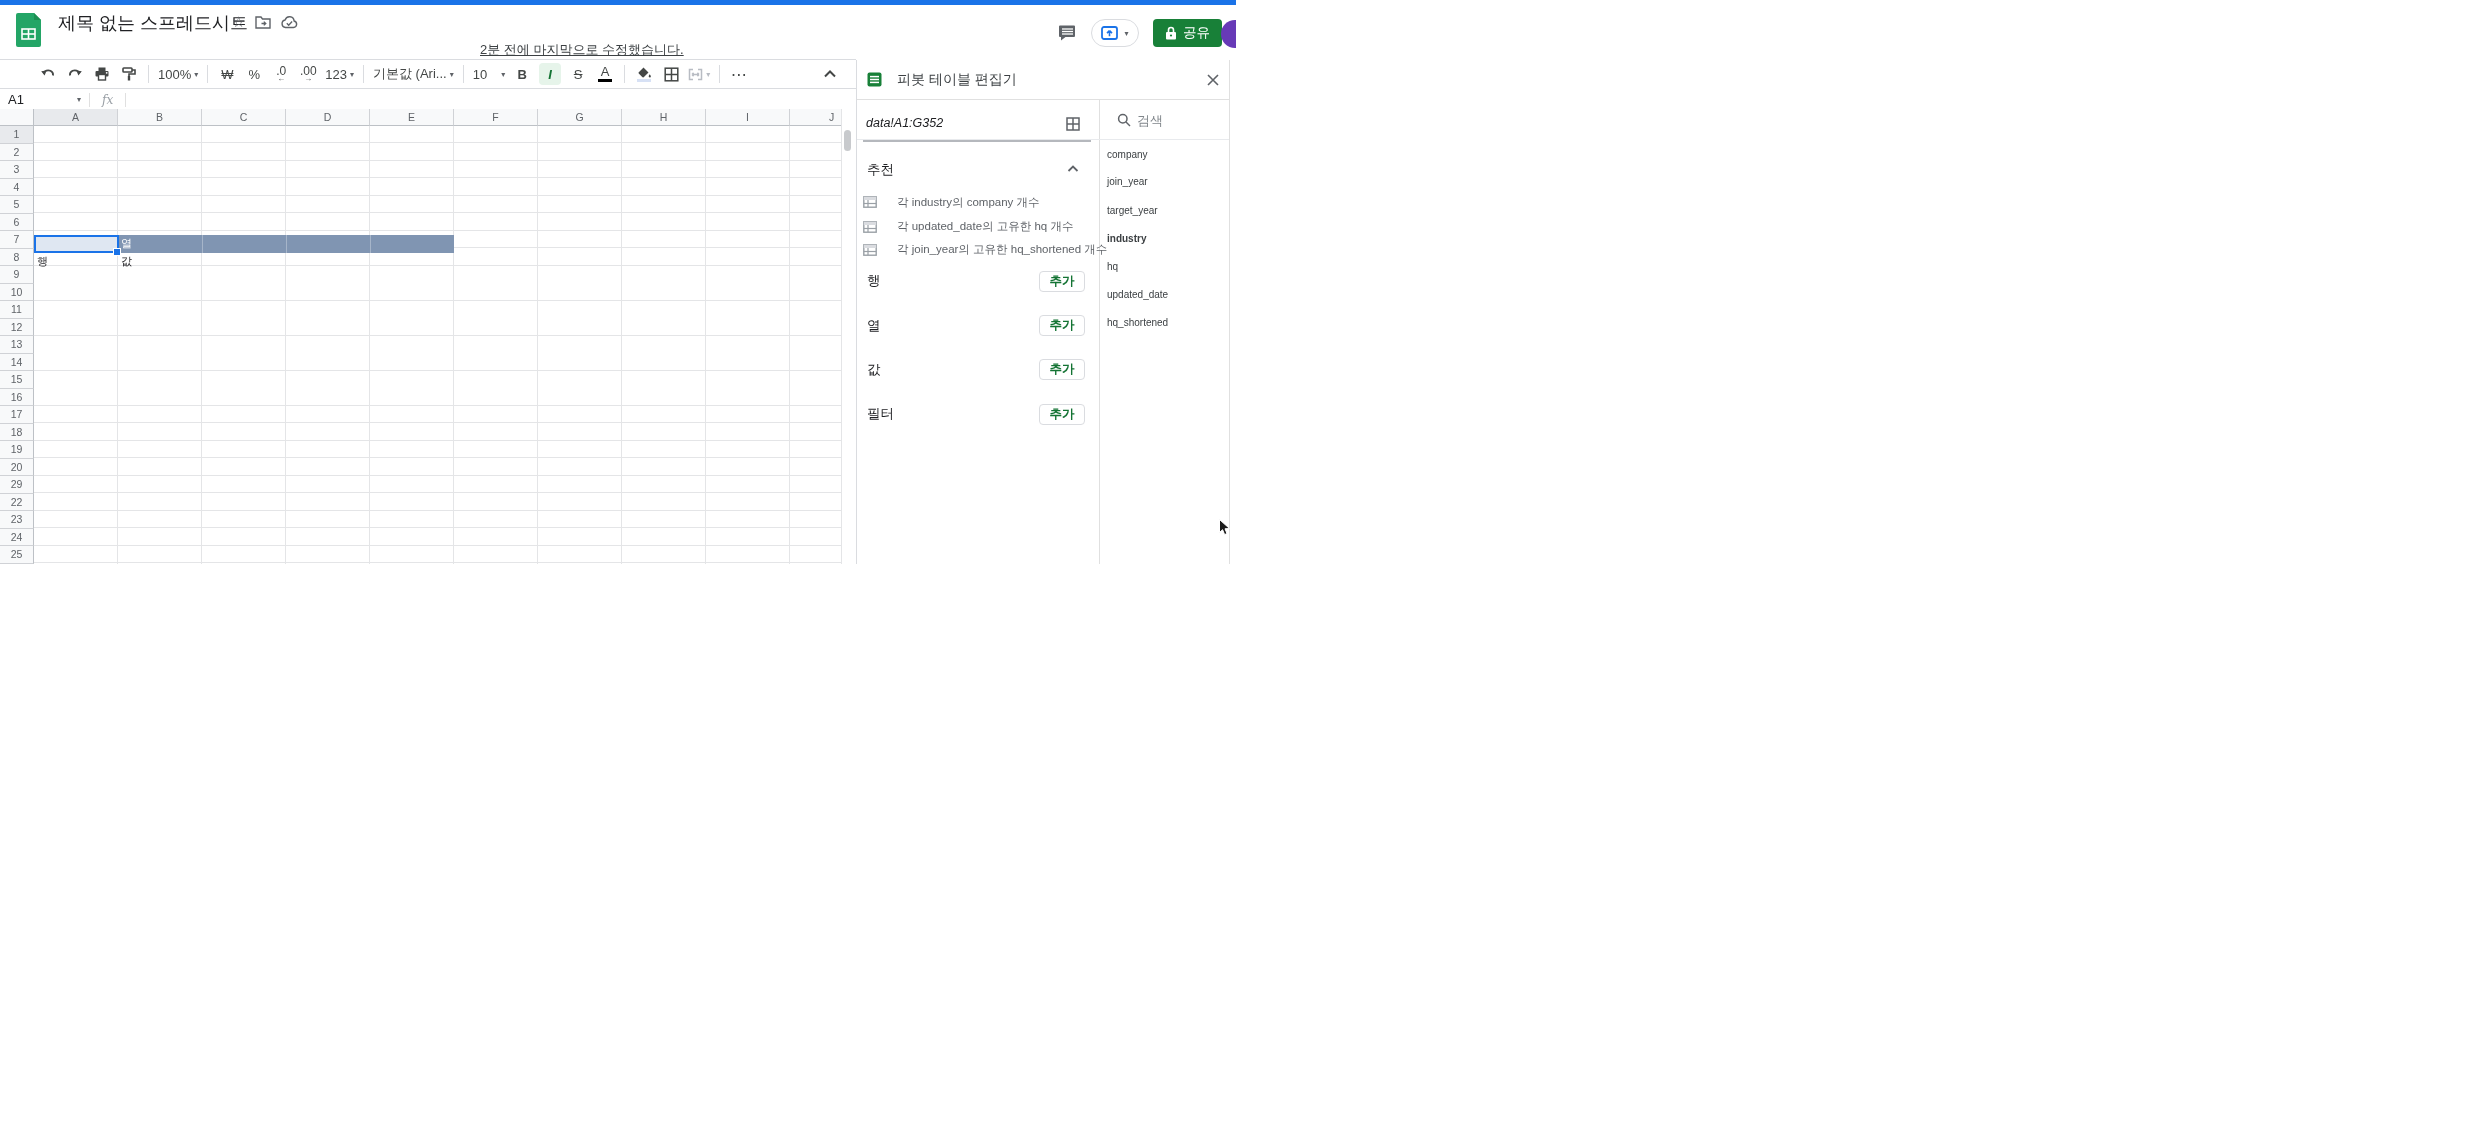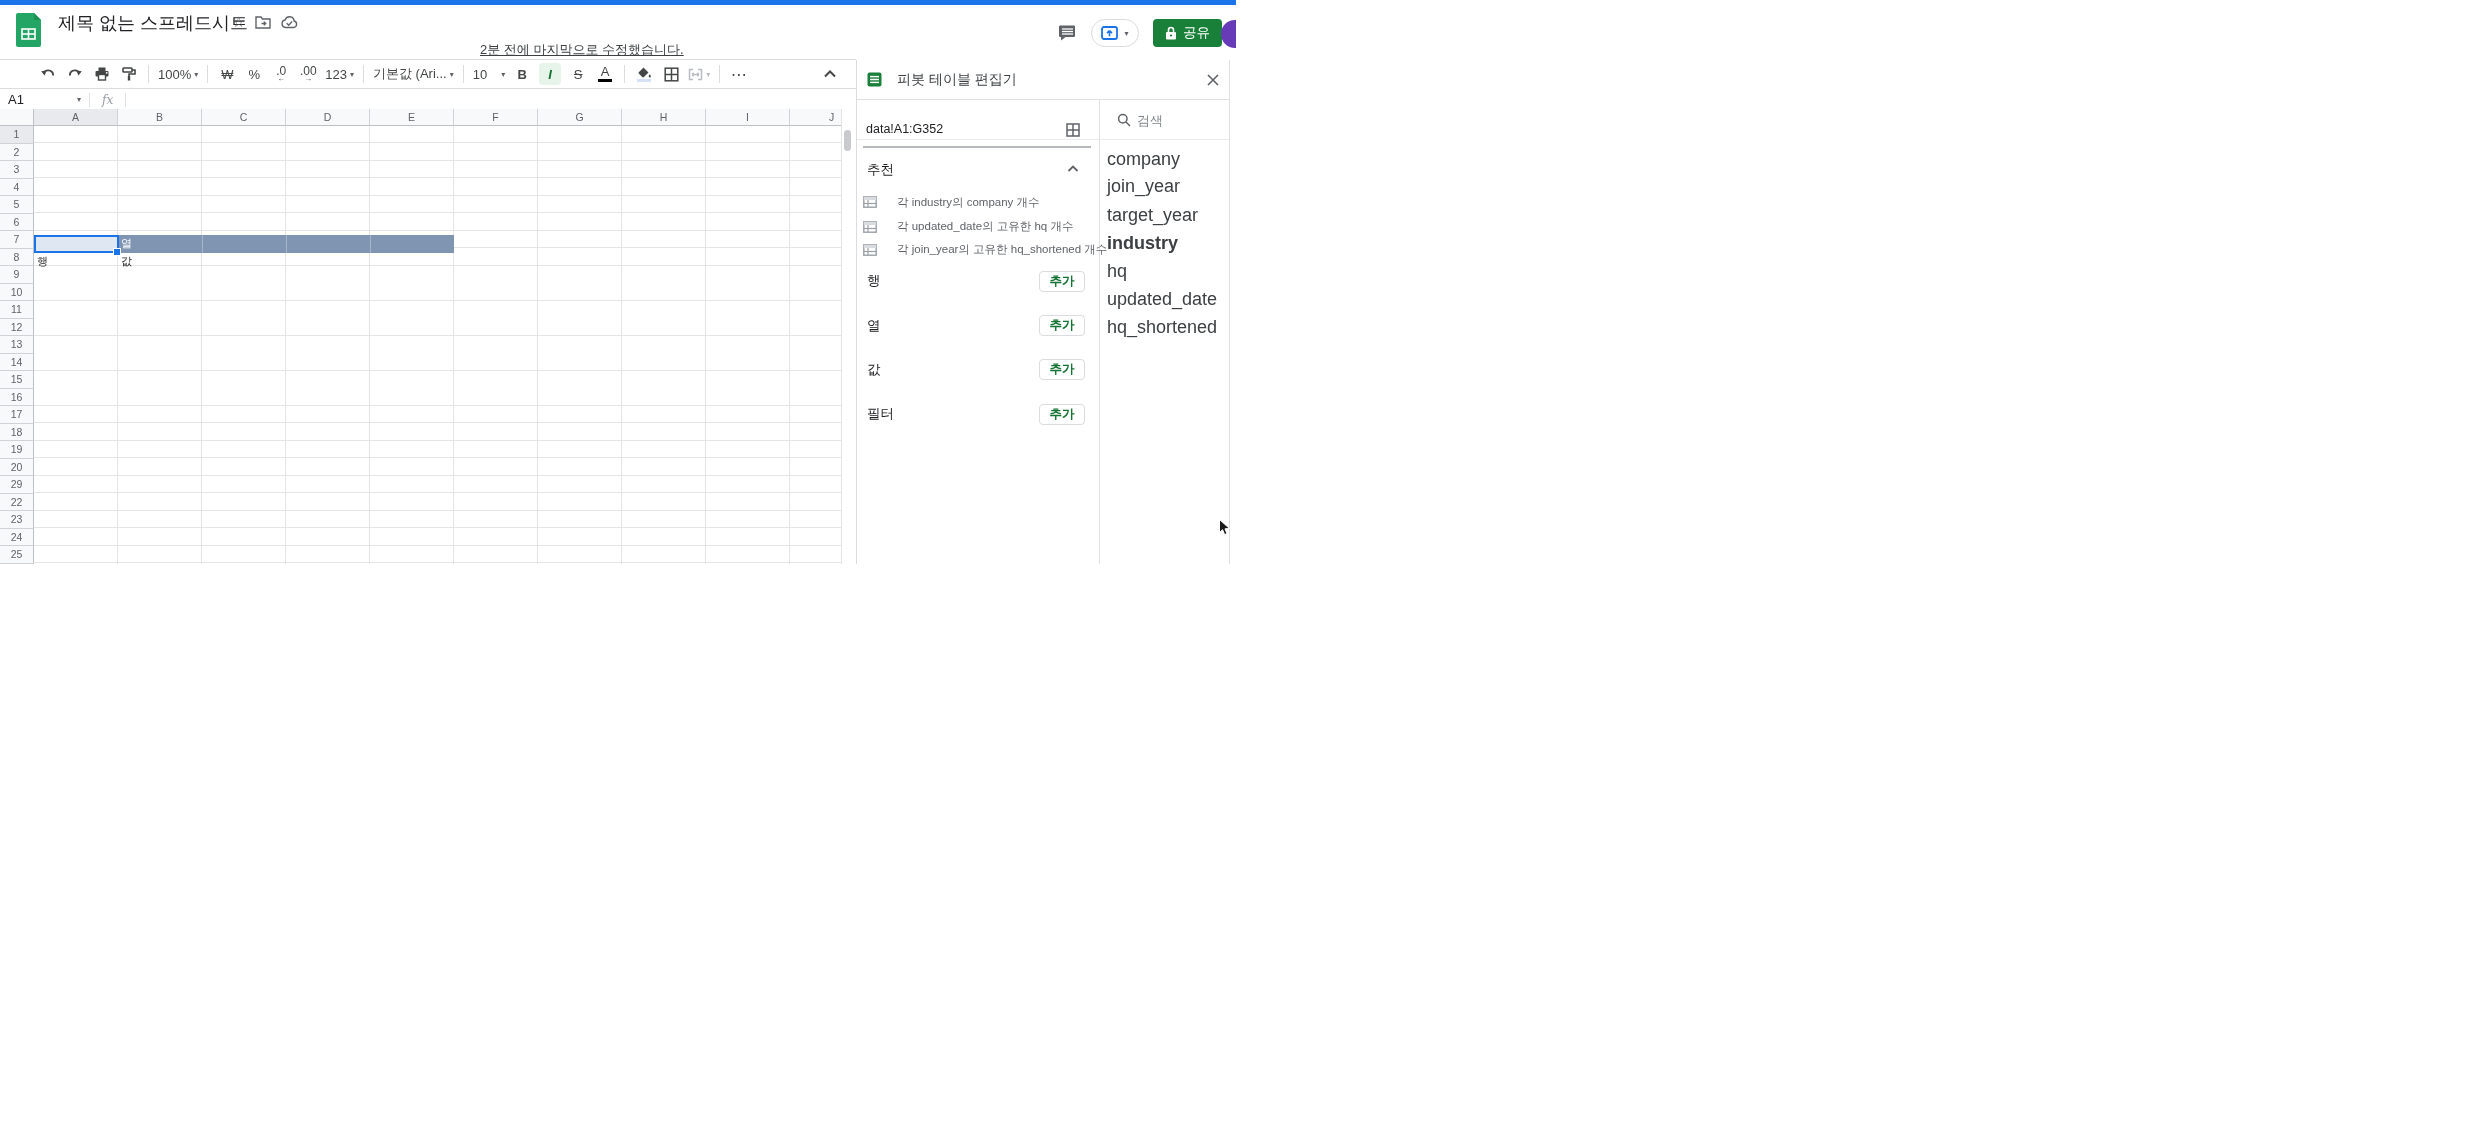--- a/index.html
+++ b/index.html
@@ -71,36 +71,36 @@
   .vscroll{position:absolute;left:841px;top:109px;width:10px;height:455px;background:#fff;border-left:1px solid #e4e5e7;}
   .vthumb{position:absolute;left:1.5px;top:21px;width:7px;height:21px;border-radius:4px;background:#c8cacd;}
 
   
   .panel{position:absolute;left:856px;top:60px;width:380px;height:504px;background:#fff;border-left:1px solid #dadce0;box-sizing:border-box;}
   .panel-header{position:absolute;left:0;top:0;width:372px;height:40px;border-bottom:1px solid #e0e0e0;display:flex;align-items:center;box-sizing:border-box;text-align:center;}
   .panel-title{font-size:14px;color:#3c4043;margin-left:15px;white-space:nowrap;}
   .panel-close{position:absolute;left:348px;top:12px;width:16px;height:16px;}
   .panel-vdiv{position:absolute;left:242px;top:40px;width:1px;height:464px;background:#e0e0e0;}
   .panel-gutter{position:absolute;left:372px;top:0;width:1px;height:504px;background:#e0e0e0;}
-  .range-row{position:absolute;left:0;top:50px;width:242px;height:40px;}
+  .range-row{position:absolute;left:0;top:44px;width:242px;height:40px;font-style:italic;}
   .range-text{position:absolute;left:9px;top:12px;font-size:12.5px;color:#202124;}
   .range-underline{position:absolute;left:6px;top:36px;width:228px;height:2px;background:#b5b8bd;}
   .range-grid-icon{position:absolute;left:209px;top:13px;}
   .row-border{position:absolute;left:0;top:79px;width:372px;height:1px;background:#e8eaed;}
   .search-row{position:absolute;left:242px;top:40px;width:130px;height:40px;}
   .search-icon{position:absolute;left:18px;top:13px;}
   .search-ph{position:absolute;left:38px;top:12px;font-size:13px;color:#80868b;}
   .sugg-label{position:absolute;left:10px;top:101px;font-size:13.5px;color:#202124;}
   .sugg-chevron{position:absolute;left:209px;top:102px;}
   .sugg-item{position:absolute;left:6px;height:16px;display:flex;align-items:center;gap:20px;}
   .sugg-text{font-size:11.5px;color:#5f6368;white-space:nowrap;}
   .section-label{position:absolute;left:10px;font-size:13.5px;color:#202124;}
   .add-btn{position:absolute;left:182px;width:46px;height:21px;box-sizing:border-box;border:1px solid #dadce0;border-radius:4px;background:#fff;
            display:flex;align-items:center;justify-content:center;font-size:12.5px;color:#137333;font-weight:600;}
-  .field-item{position:absolute;left:250px;font-size:18px;color:#3c4043;white-space:nowrap;}
+  .field-item{position:absolute;left:250px;font-size:10px;color:#3c4043;white-space:nowrap;}
   .cursor{position:absolute;left:1219px;top:519px;}
 </style>
 </head>
 <body>
 
 <div class="app">
   <div class="topblue"></div>
 
   <div class="header">
     <div class="logo">

